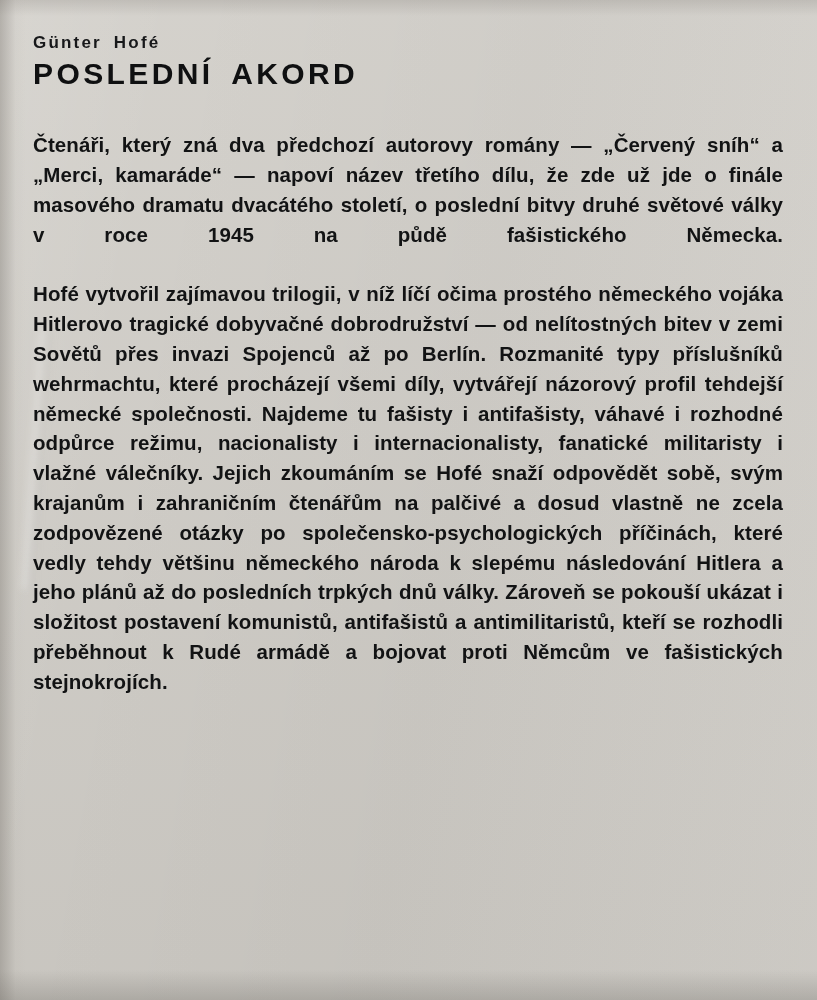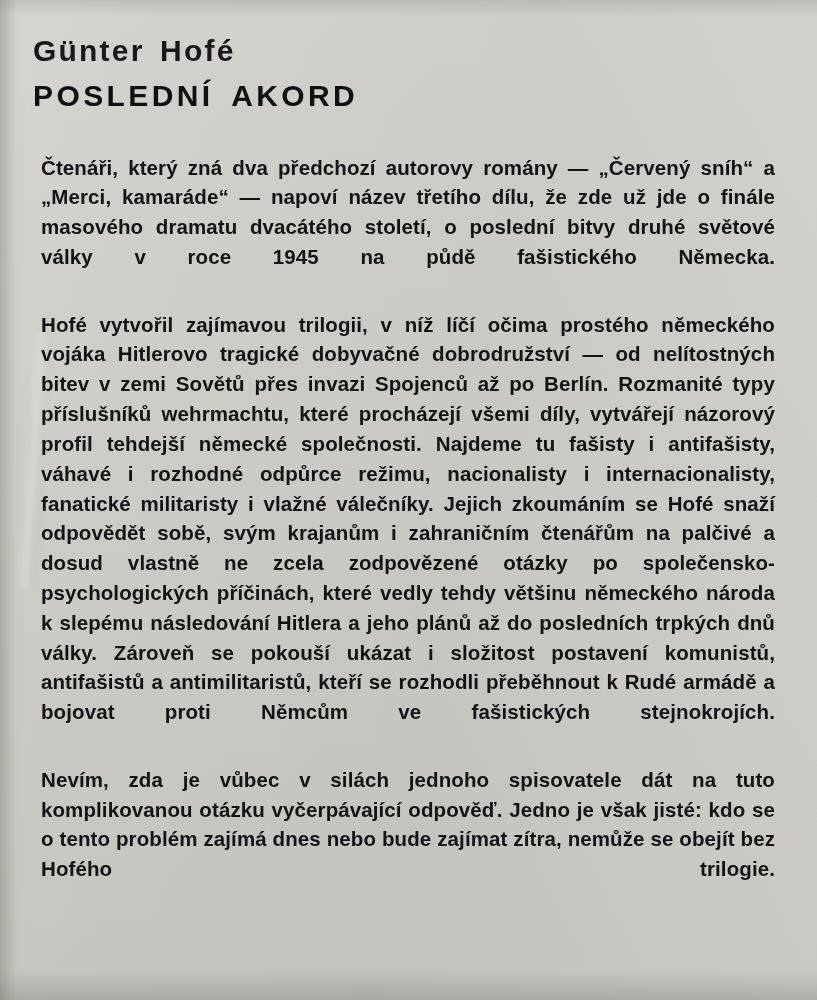--- a/index.html
+++ b/index.html
@@ -59,26 +59,26 @@
   }
 
   .content {
     position: absolute;
     left: 33px;
     top: 34px;
     right: 34px;
   }
 
   .author {
-    font-size: 30px;
+    font-size: 17px;
     font-weight: bold;
     letter-spacing: 2.2px;
     color: #17181a;
     line-height: 1.1;
-    margin-bottom: 12px;
+    margin-bottom: 4px;
     word-spacing: 5px;
   }
   .title {
     font-size: 30px;
     font-weight: bold;
     letter-spacing: 3.4px;
     color: #0f1011;
     line-height: 1.12;
     word-spacing: 7px;
     margin-bottom: 40px;
@@ -87,21 +87,21 @@
   .body-text {
     color: #121314;
     font-size: 20.5px;
     font-weight: bold;
     line-height: 1.455;
     text-align: justify;
     text-justify: inter-word;
     letter-spacing: 0.1px;
   }
   .body-text p {
-    margin: 8px;
+    margin: 0;
   }
   .body-text p + p {
     margin-top: 0px;
   }
   
   .body-text p:after {
     content: "";
     display: inline-block;
     width: 100%;
   }
@@ -114,16 +114,15 @@
   <div class="edge-left"></div>
   <div class="edge-bottom"></div>
   <div class="crease"></div>
 
   <div class="content">
     <div class="author">Günter Hofé</div>
     <div class="title">POSLEDNÍ AKORD</div>
     <div class="body-text">
       <p>Čtenáři, který zná dva předchozí autorovy romány — „Červený sníh“ a „Merci, kamaráde“ — napoví název třetího dílu, že zde už jde o finále masového dramatu dvacátého století, o poslední bitvy druhé světové války v roce 1945 na půdě fašistického Německa.</p>
       <p>Hofé vytvořil zajímavou trilogii, v níž líčí očima prostého německého vojáka Hitlerovo tragické dobyvačné dobrodružství — od nelítostných bitev v zemi Sovětů přes invazi Spojenců až po Berlín. Rozmanité typy příslušníků wehrmachtu, které procházejí všemi díly, vytvářejí názorový profil tehdejší německé společnosti. Najdeme tu fašisty i antifašisty, váhavé i rozhodné odpůrce režimu, nacionalisty i internacionalisty, fanatické militaristy i vlažné válečníky. Jejich zkoumáním se Hofé snaží odpovědět sobě, svým krajanům i zahraničním čtenářům na palčivé a dosud vlastně ne zcela zodpovězené otázky po společensko-psychologických příčinách, které vedly tehdy většinu německého národa k slepému následování Hitlera a jeho plánů až do posledních trpkých dnů války. Zároveň se pokouší ukázat i složitost postavení komunistů, antifašistů a antimilitaristů, kteří se rozhodli přeběhnout k Rudé armádě a bojovat proti Němcům ve fašistických stejnokrojích.</p>
-      <p>Nevím, zda je vůbec v silách jednoho spisovatele dát na tuto komplikovanou otázku vyčerpávající odpověď. Jedno je však jisté: kdo se o tento problém zajímá dnes nebo bude zajímat zítra, nemůže se obejít bez Hofého trilogie.</p>
     </div>
   </div>
 </div>
 
 </body></html>

